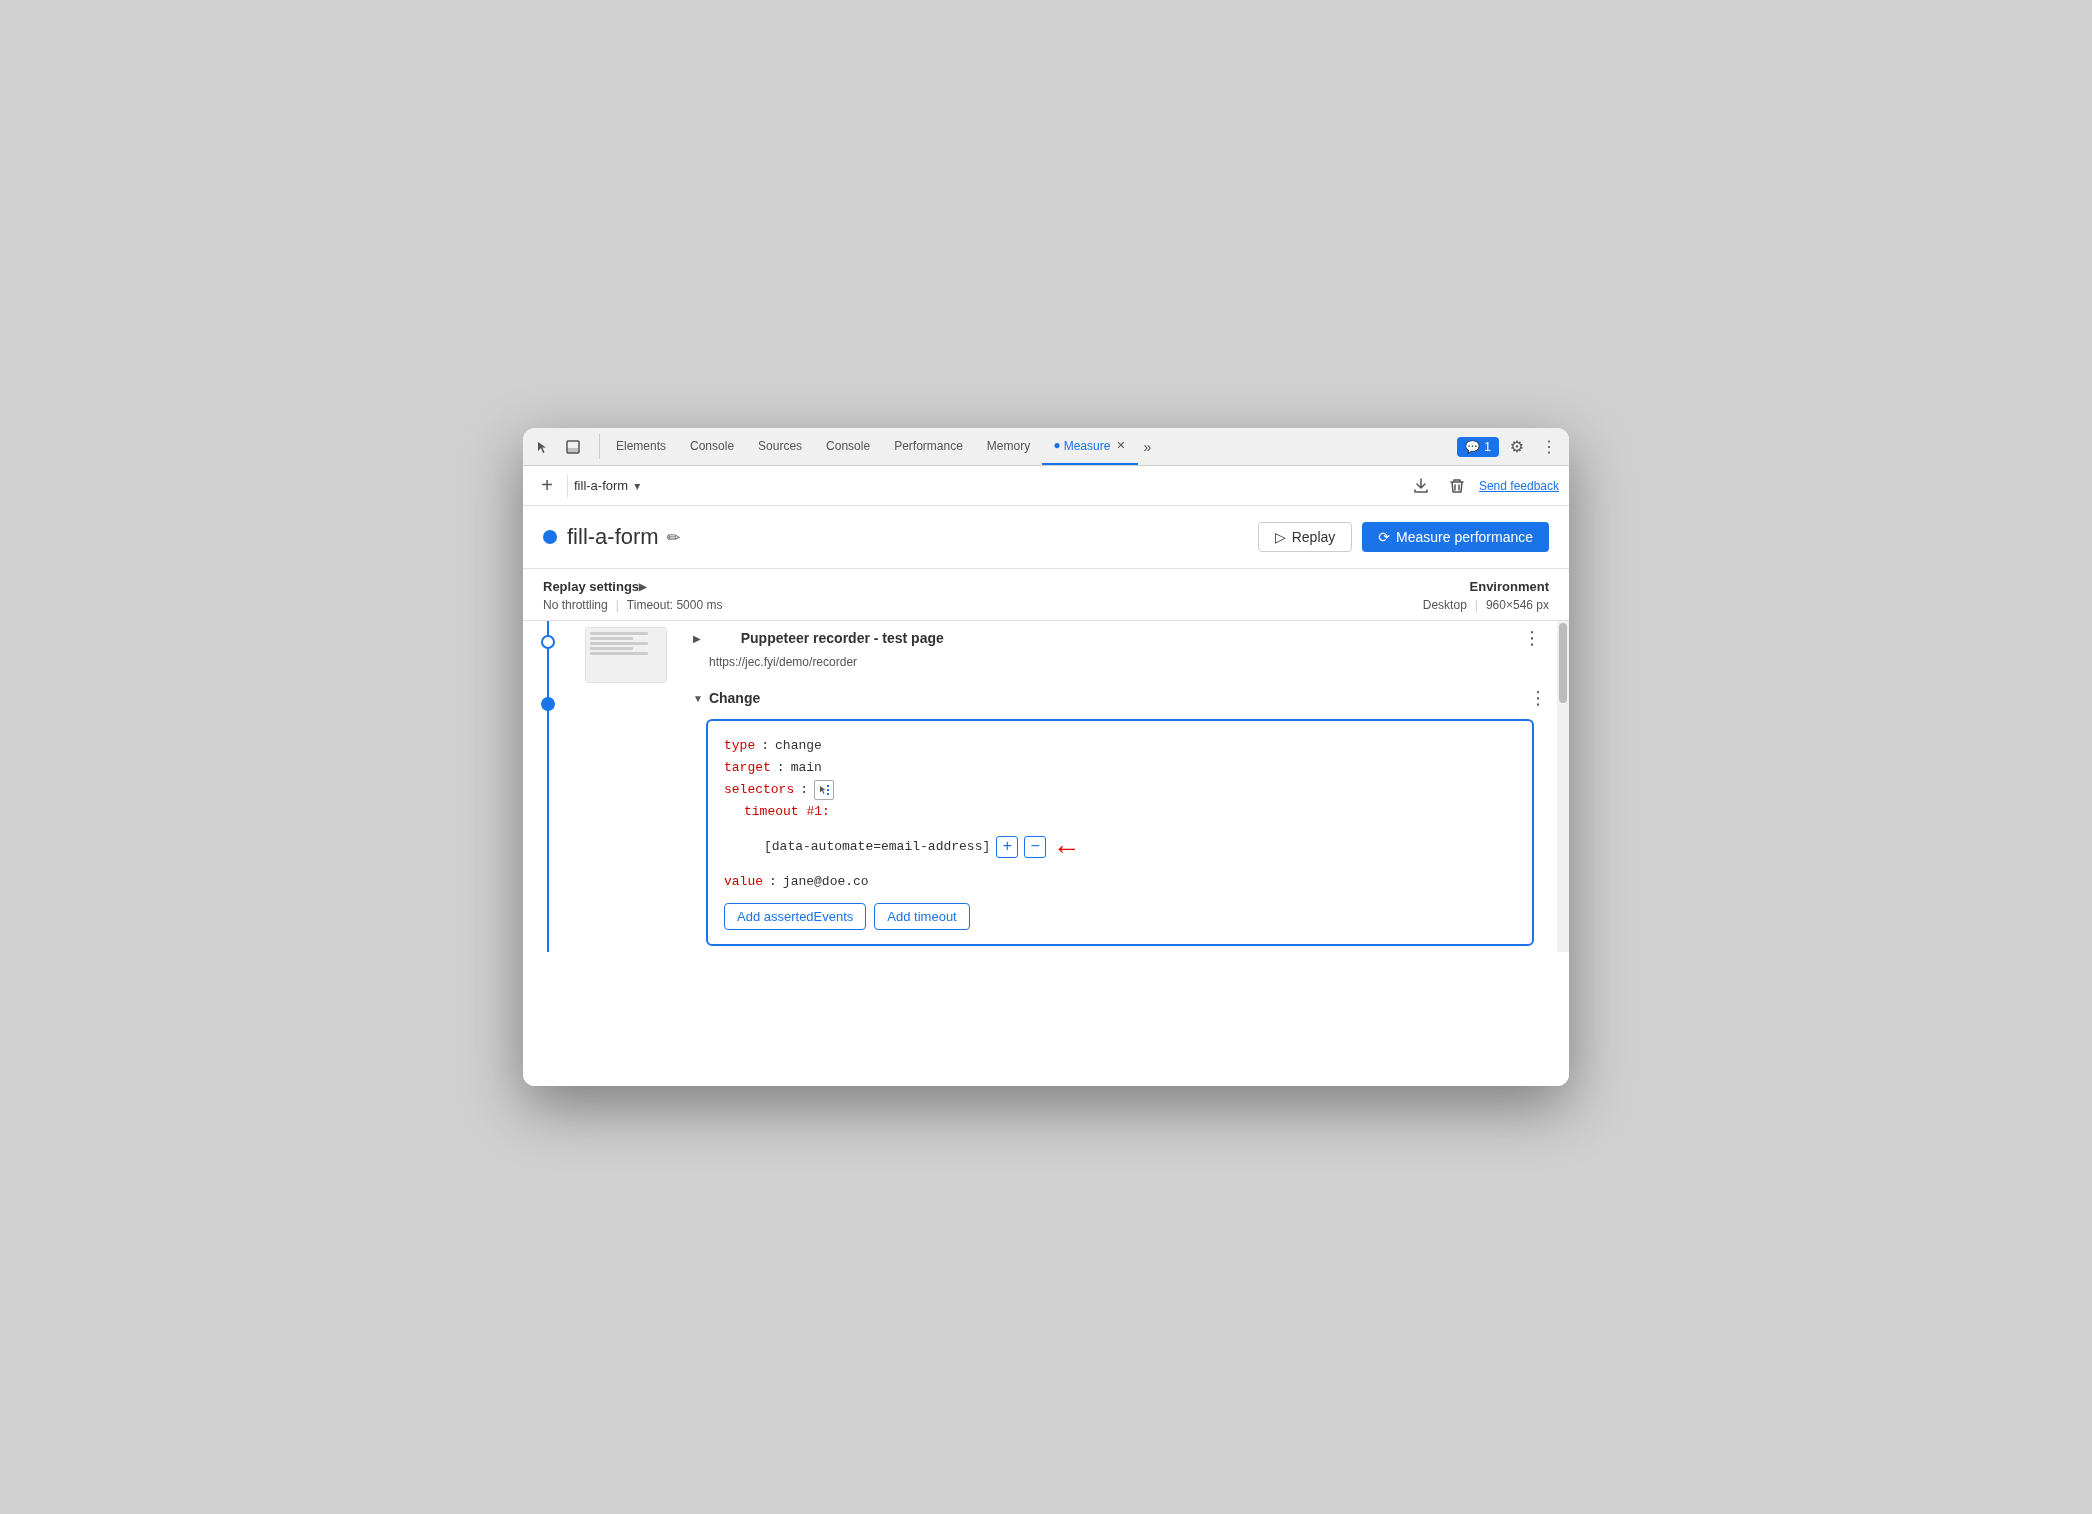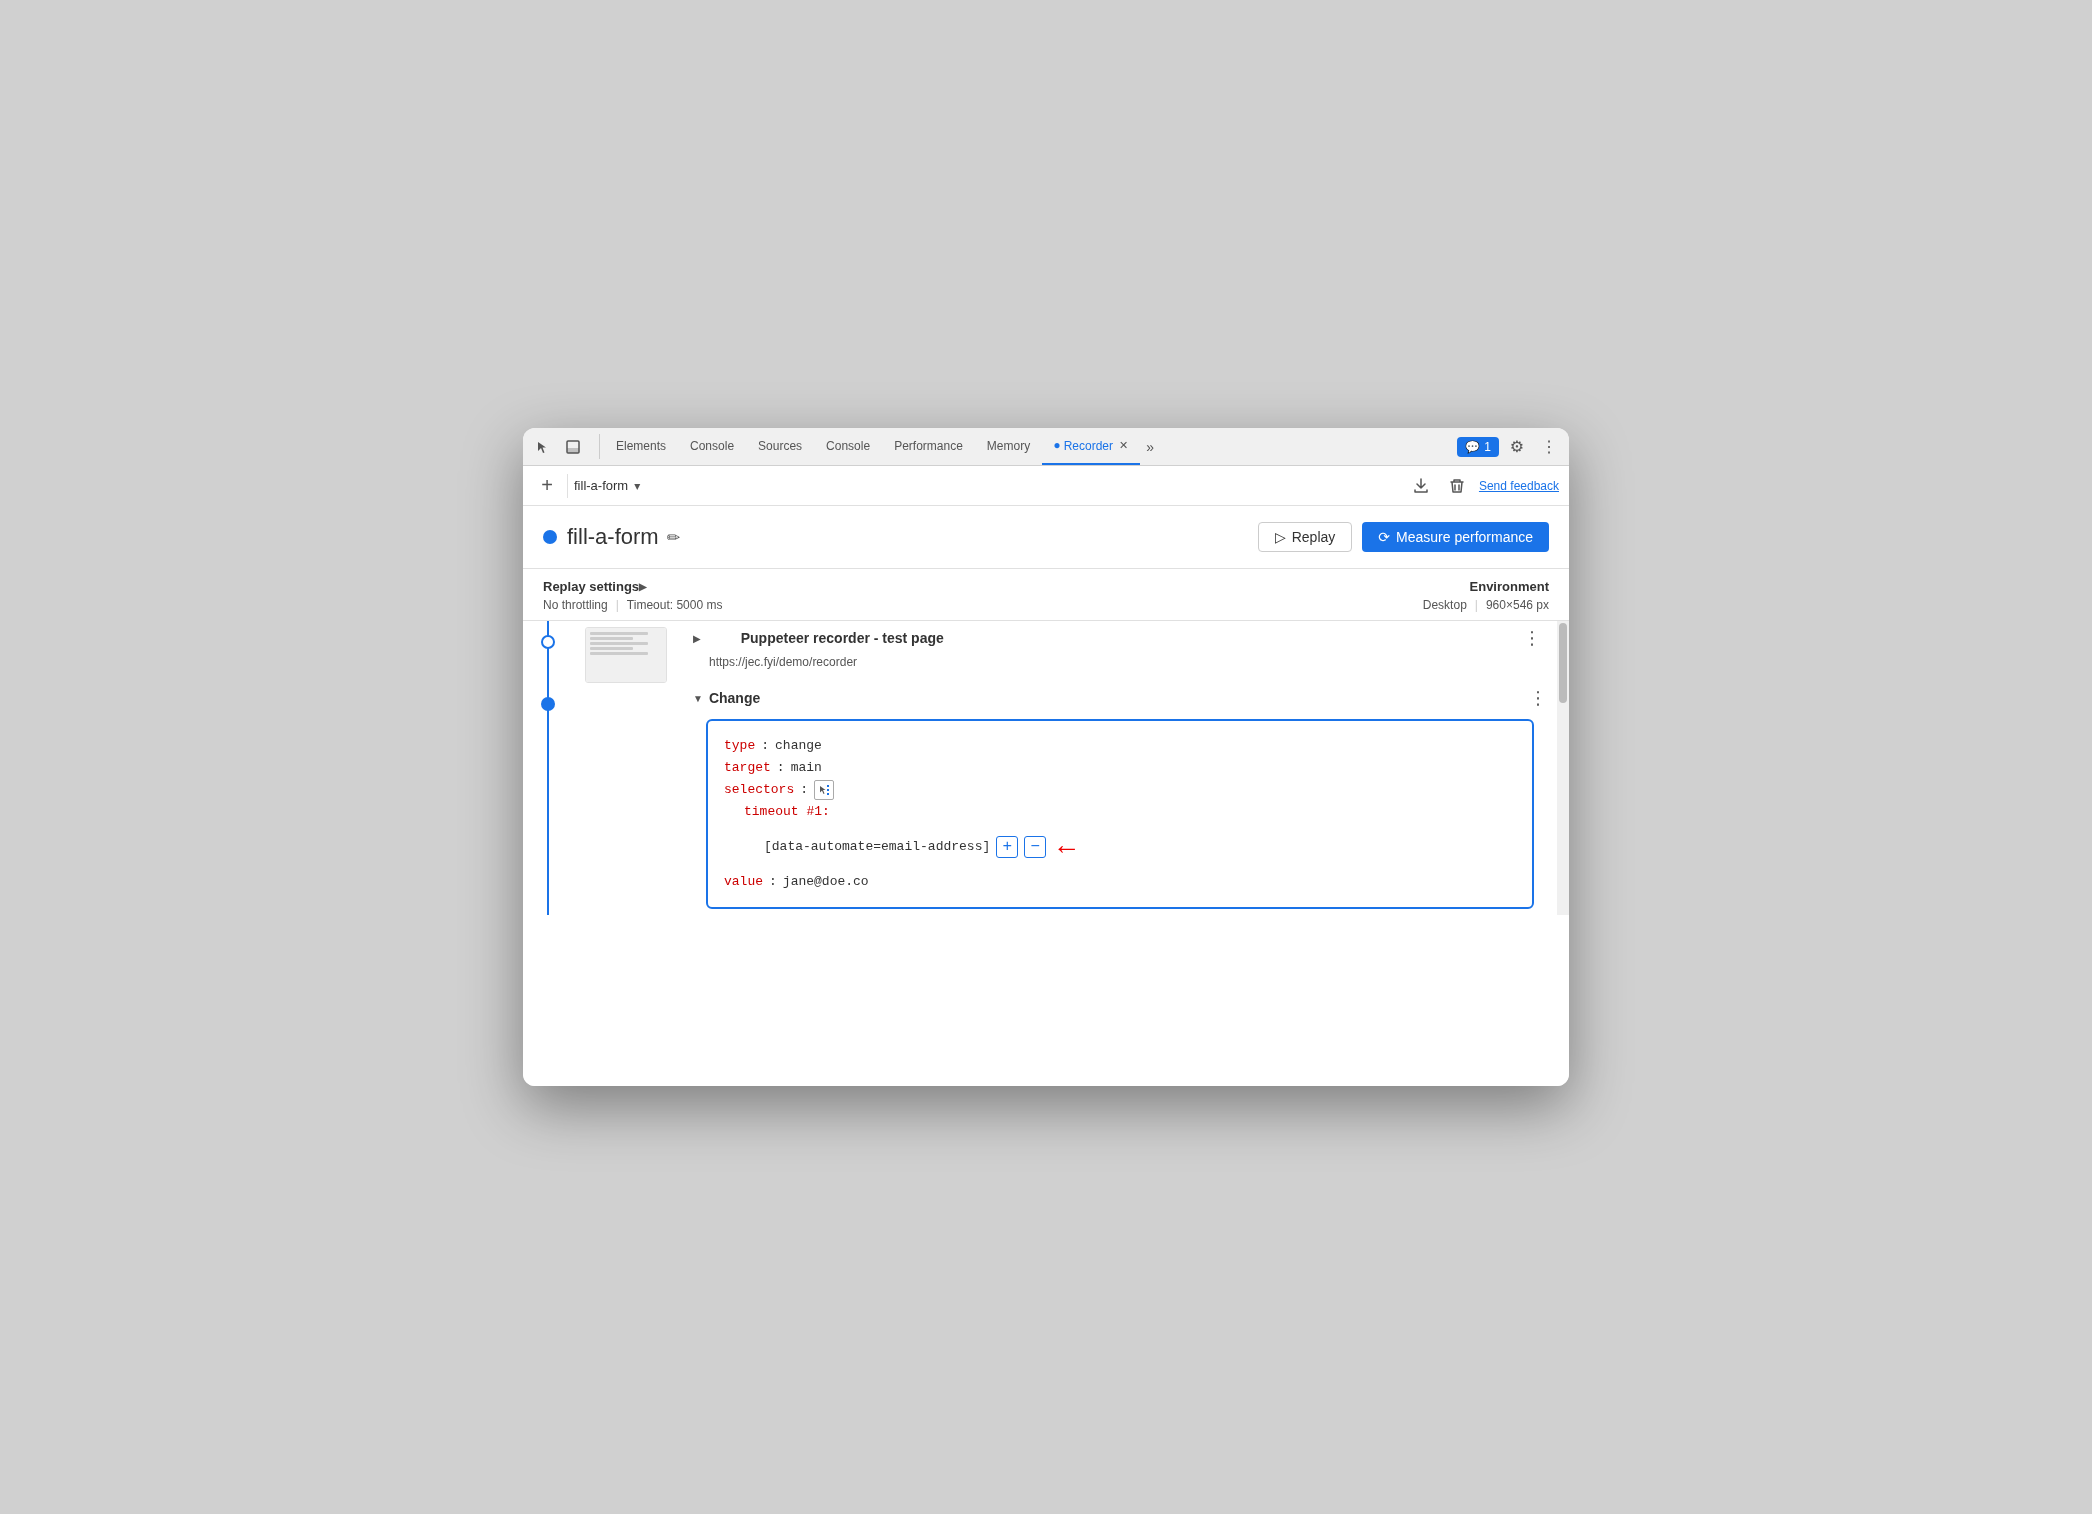--- a/index.html
+++ b/index.html
@@ -486,21 +486,21 @@
       <span>Console</span>
     </div>
     <div class="dt-tab">
       <span>Performance</span>
     </div>
     <div class="dt-tab">
       <span>Memory</span>
     </div>
     <div class="dt-tab-recorder">
       <span class="tab-icon">⏺</span>
-      <span>Recorder</span>
+      <span>Measure</span>
       <span class="close-x">✕</span>
     </div>
     <div class="dt-more-btn">
       <span>»</span>
     </div>
 
     <div class="dt-right-section">
       <div class="dt-badge-btn">
         <span>💬</span>
         <span>1</span>
@@ -651,20 +651,24 @@
                 <span class="code-val">[data-automate=email-address]</span>
                 <div class="plus-btn">+</div>
                 <div class="minus-btn">−</div>
                 <span class="red-arrow">←</span>
               </div>
               <div class="code-line">
                 <span class="code-key">value</span>
                 <span class="code-val">:</span>
                 <span class="code-val">jane@doe.co</span>
               </div>
+              <div class="code-actions">
+                <button class="code-action-btn">Add assertedEvents</button>
+                <button class="code-action-btn">Add timeout</button>
+              </div>
             </div>
           </div>
         </div>
 
       </div>
 
       <div class="scroll-track">
         <div class="scroll-thumb"></div>
       </div>
     </div>

